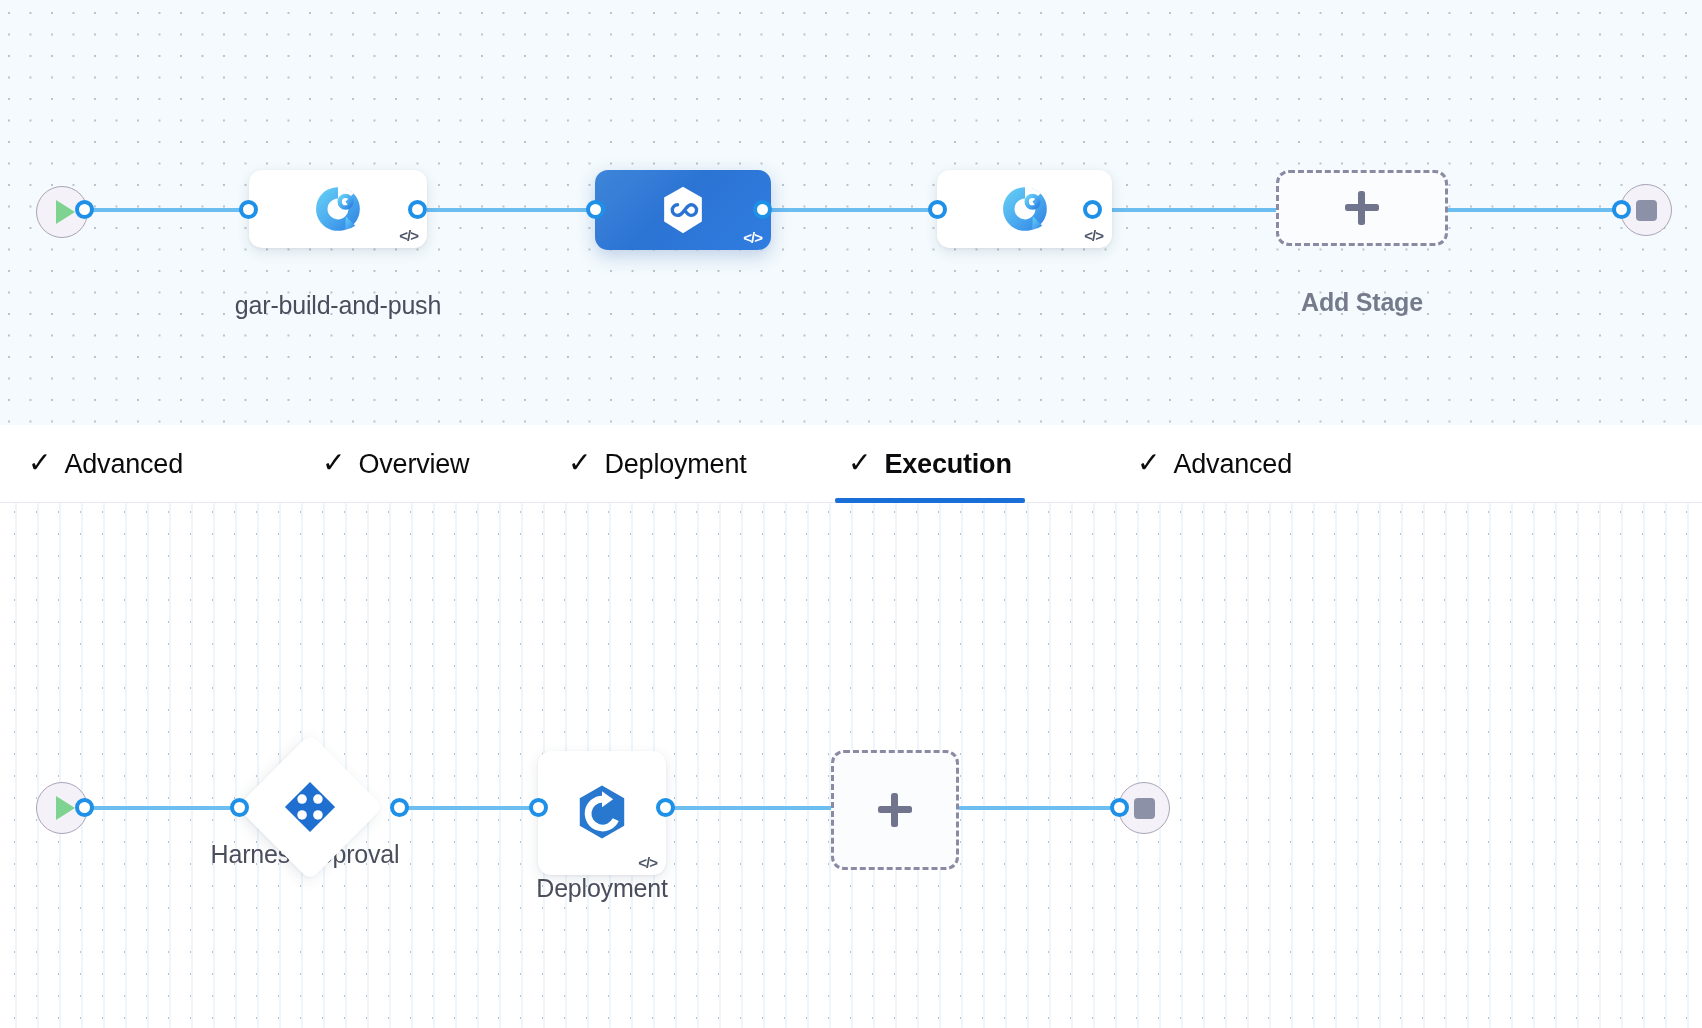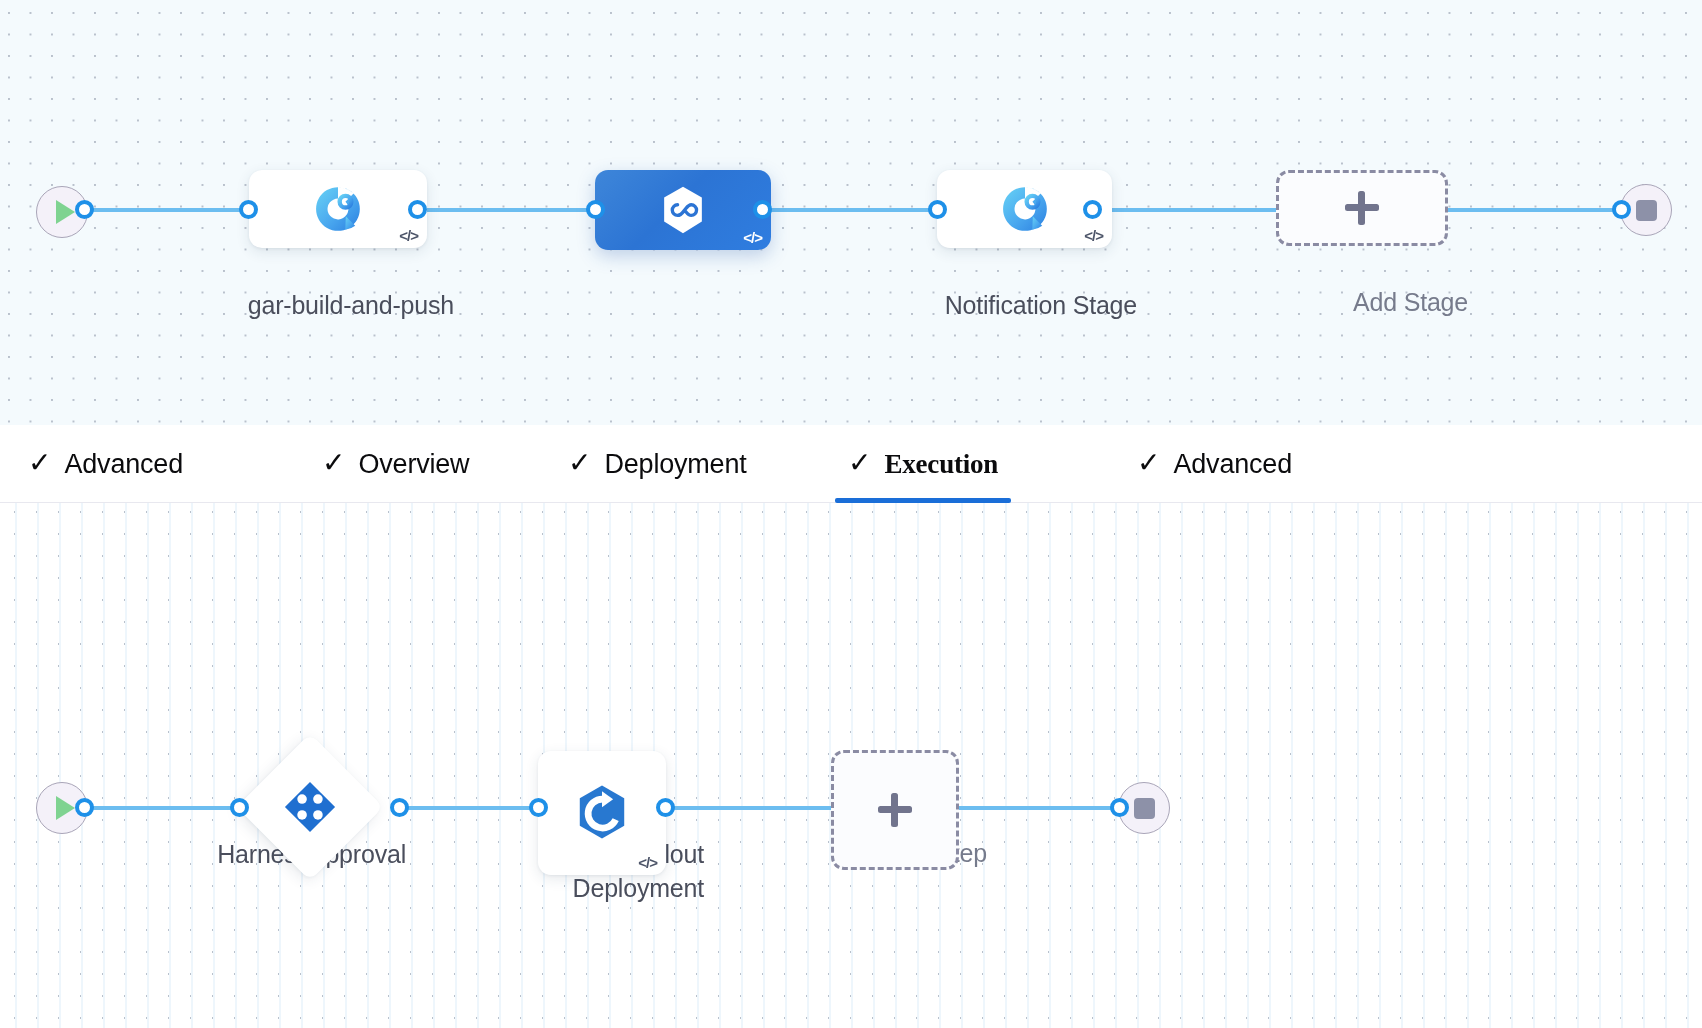--- a/index.html
+++ b/index.html
@@ -57,21 +57,21 @@
     color: #0b0b0d;
     font-weight: 400;
     transform: translateY(-1px);
   }
   .tab .tab-label {
     font-size: 27px;
     color: #0b0b0d;
     letter-spacing: -0.2px;
     white-space: nowrap;
   }
-  .tab.active .tab-label { font-weight: bold; font-family: Liberation Serif, serif; }
+  .tab.active .tab-label { font-weight: bold; }
   .tab.active::after {
     content: "";
     position: absolute;
     left: -11px; right: -11px;
     bottom: 0;
     height: 5px;
     background: #1a6ed8;
     border-radius: 2px;
   }
 
@@ -206,21 +206,21 @@
     position: absolute;
     background: #71748d;
     border-radius: 2.5px;
   }
   .plus-glyph::before { left: 0; top: 13px; width: 34px; height: 7px; }
   .plus-glyph::after  { top: 0; left: 13px; height: 34px; width: 7px; }
 
   
   .node-label {
     position: absolute;
-    text-align: right;
+    text-align: center;
     font-size: 25px;
     line-height: 1.36;
     color: #4a4e5c;
     letter-spacing: -0.2px;
     word-break: break-word;
     pointer-events: none;
   }
   .node-label.muted { color: #767b8c; }
 
   .icon-svg { display: block; }
@@ -286,26 +286,25 @@
           </linearGradient>
         </defs>
         <path d="M24 3 A21 21 0 1 1 23.9 3 Z M24 3 L24 14 A10 10 0 1 0 31.1 17.0 L38.9 9.2 A21 21 0 0 0 24 3 Z" fill="url(#notifGrad)" fill-rule="evenodd"></path>
         <path d="M31.5 31.0 L40.5 40.0 A21 21 0 0 1 31.0 44.0 Z" fill="url(#notifGrad)"></path>
         <circle cx="31.2" cy="17.0" r="5.6" fill="none" stroke="url(#notifGrad)" stroke-width="4.2"></circle>
       </svg>
     </span>
     <span class="code-badge">&lt;/&gt;</span>
   </div>
   <div class="port" style="left:1083px; top:200px;"></div>
-  <div class="node-label" style="left:912px; top:288px; width:225px;">Notification Stage</div>
 
   <div class="add-node" style="left:1276px; top:170px; width:172px; height:76px;">
     <span class="plus-glyph"></span>
   </div>
-  <div class="node-label muted" style="left:1256px; top:285px; width:212px;">Add Stage</div>
+  <div class="node-label muted" style="left:1256px; top:285px; width:212px;font-weight:bold;">Add Stage</div>
 
   <div class="port" style="left:1612px; top:200px;"></div>
   <div class="terminal" style="left:1620px; top:184px;">
     <div class="stop-sq"></div>
   </div>
 </div>
 
 <div class="tab-bar">
   <div class="tab" style="left:26px;">
     <span class="check">✓</span>

